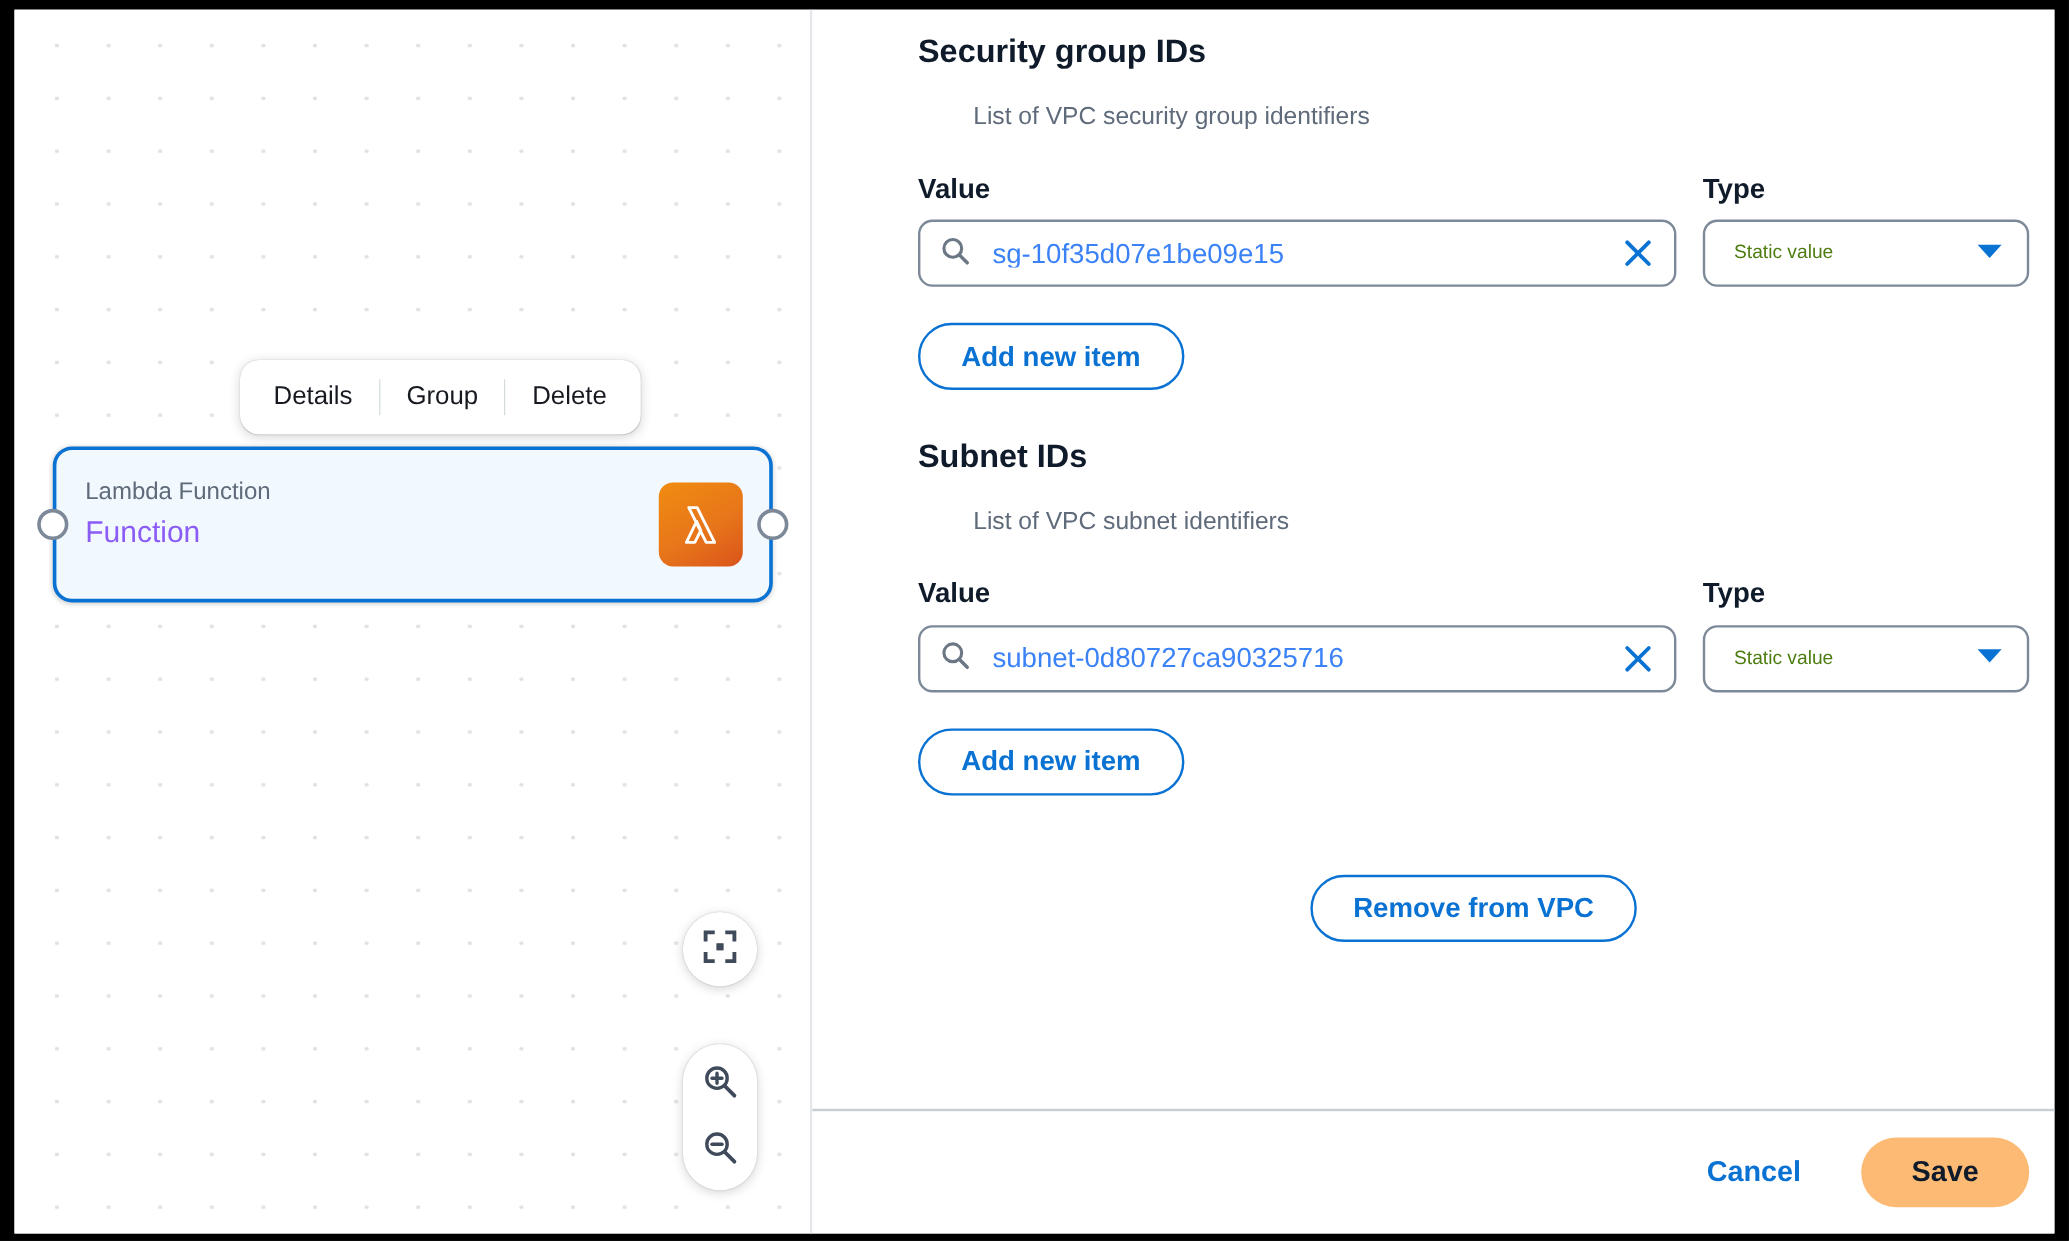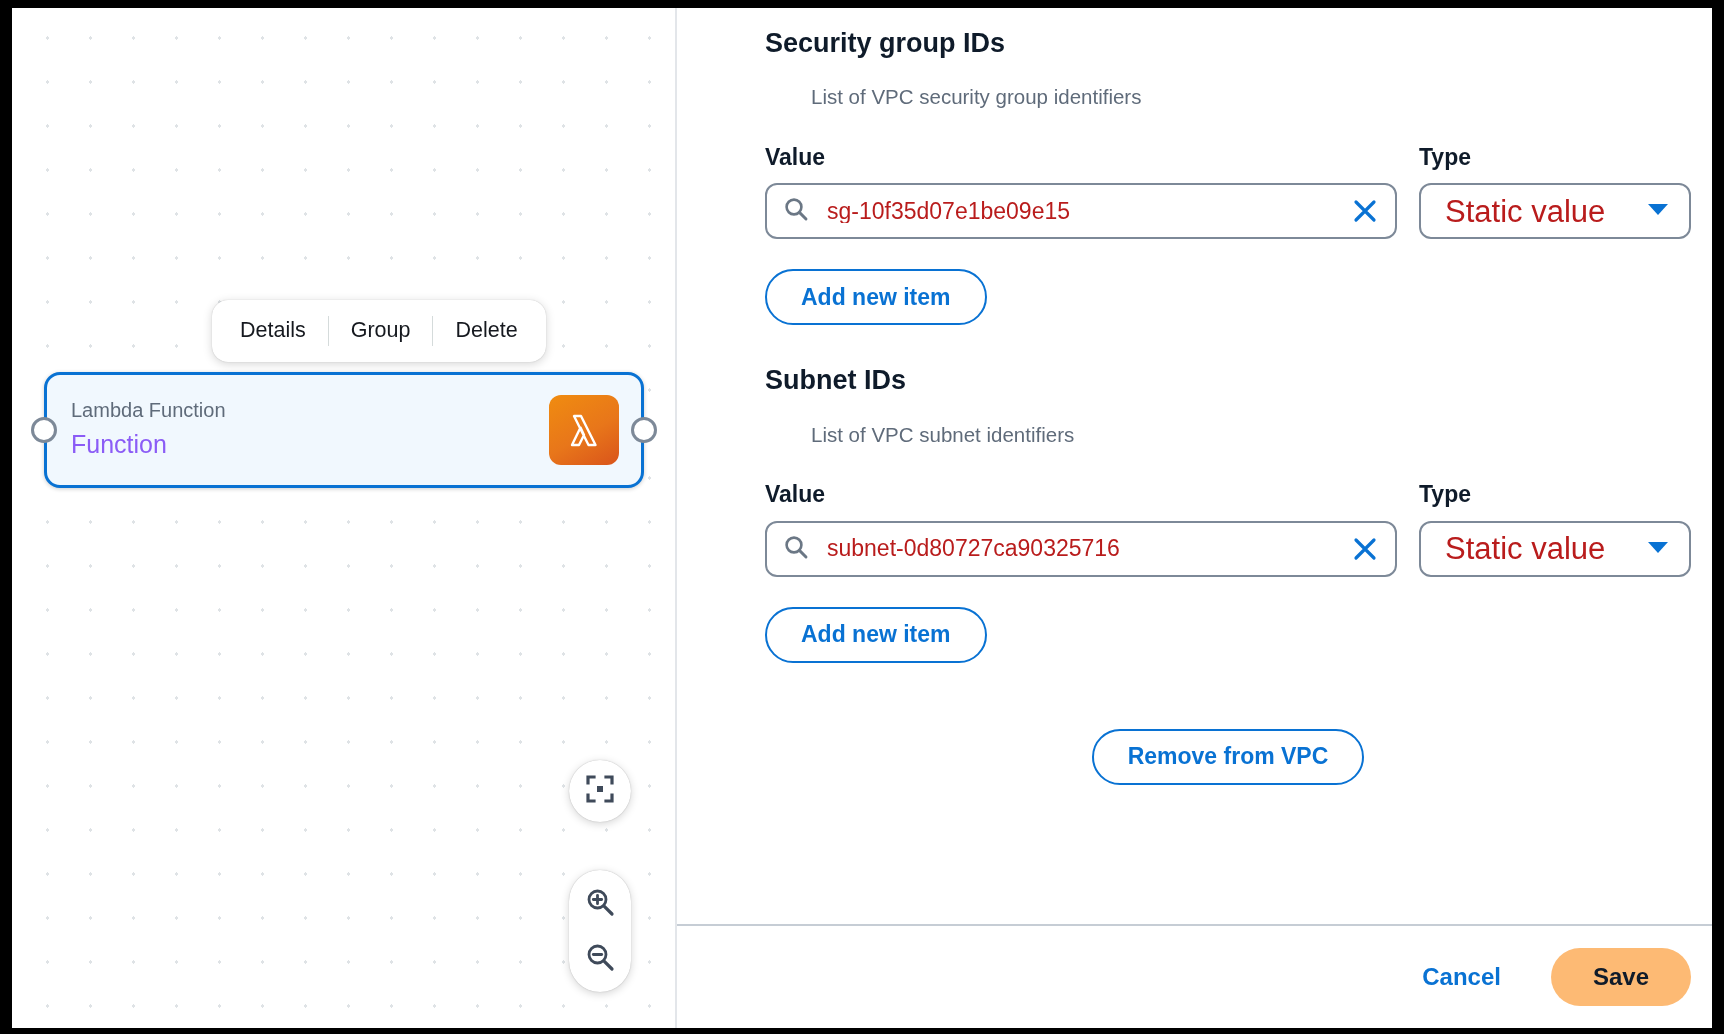--- a/index.html
+++ b/index.html
@@ -31,21 +31,21 @@
     background-color: #ffffff;
     background-image: radial-gradient(#dfe3e6 1.6px, transparent 1.7px);
     background-size: 43px 44px;
     background-position: 14px 8px;
     border-right: 2px solid #e3e6ea;
     flex: 0 0 665px;
   }
 
   .node-toolbar {
     position: absolute;
-    left: 200px;
+    left: 188px;
     top: 292px;
     height: 62px;
     display: flex;
     align-items: center;
     background: #ffffff;
     border-radius: 16px;
     box-shadow: 0 2px 10px rgba(0,0,0,0.17), 0 0 1px rgba(0,0,0,0.25);
     padding: 0 6px;
     z-index: 6;
   }
@@ -61,21 +61,21 @@
     width: 1px;
     height: 30px;
     background: #d5dbdb;
   }
 
   .node {
     position: absolute;
     left: 32px;
     top: 364px;
     width: 600px;
-    height: 116px;
+    height: 130px;
     background: #f1f8fe;
     border: 3px solid #0972d3;
     border-radius: 16px;
     box-shadow: 0 1px 4px rgba(0,0,0,0.20);
     z-index: 4;
   }
   .node-text {
     position: absolute;
     left: 24px;
     top: 22px;
@@ -205,42 +205,42 @@
     border-radius: 12px;
     background: #ffffff;
     display: flex;
     align-items: center;
     padding: 0 16px;
     cursor: text;
   }
   .search-input .val {
     flex: 1 1 auto;
     font-size: 23px;
-    color: #b91c1c;
+    color: #3b82f6;
     margin-left: 18px;
     line-height: 1;
     white-space: nowrap;
     overflow: hidden;
   }
   .icon-btn { display: flex; cursor: pointer; }
 
   .select-box {
     height: 56px;
     border: 2px solid #7d8998;
     border-radius: 12px;
     background: #ffffff;
     display: flex;
     align-items: center;
     justify-content: space-between;
     padding: 0 20px 0 24px;
     cursor: pointer;
   }
   .select-box .sel-val {
-    font-size: 31px;
-    color: #b91c1c;
+    font-size: 16px;
+    color: #4d7c0f;
     line-height: 1;
     white-space: nowrap;
   }
 
   .btn-outline {
     display: inline-flex;
     align-items: center;
     justify-content: center;
     height: 56px;
     padding: 0 34px;

